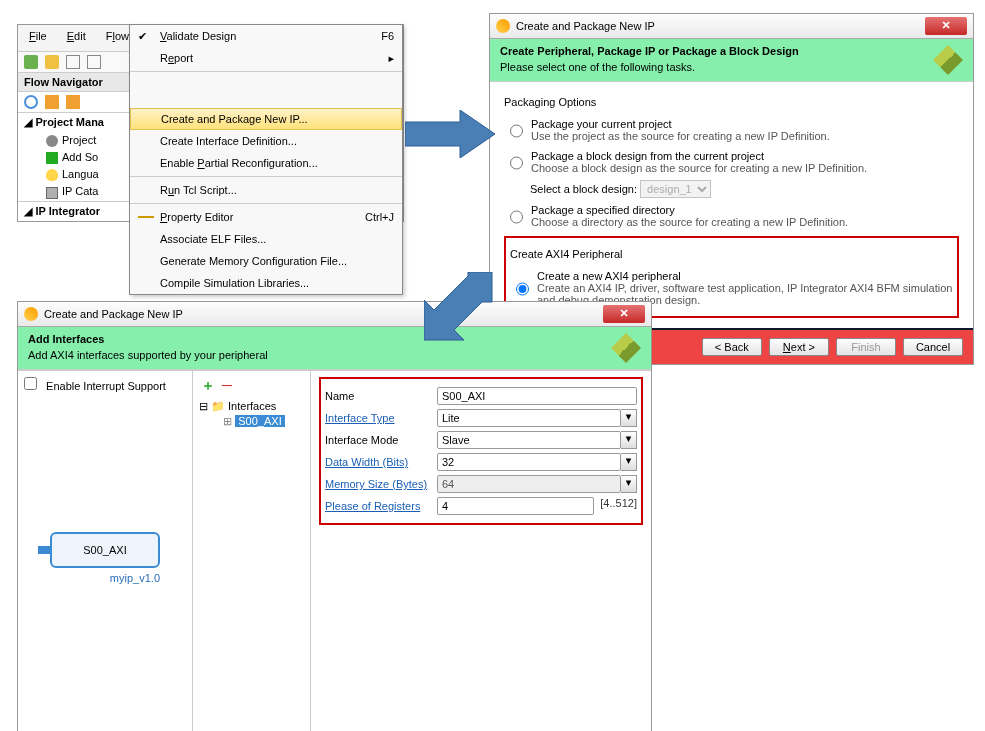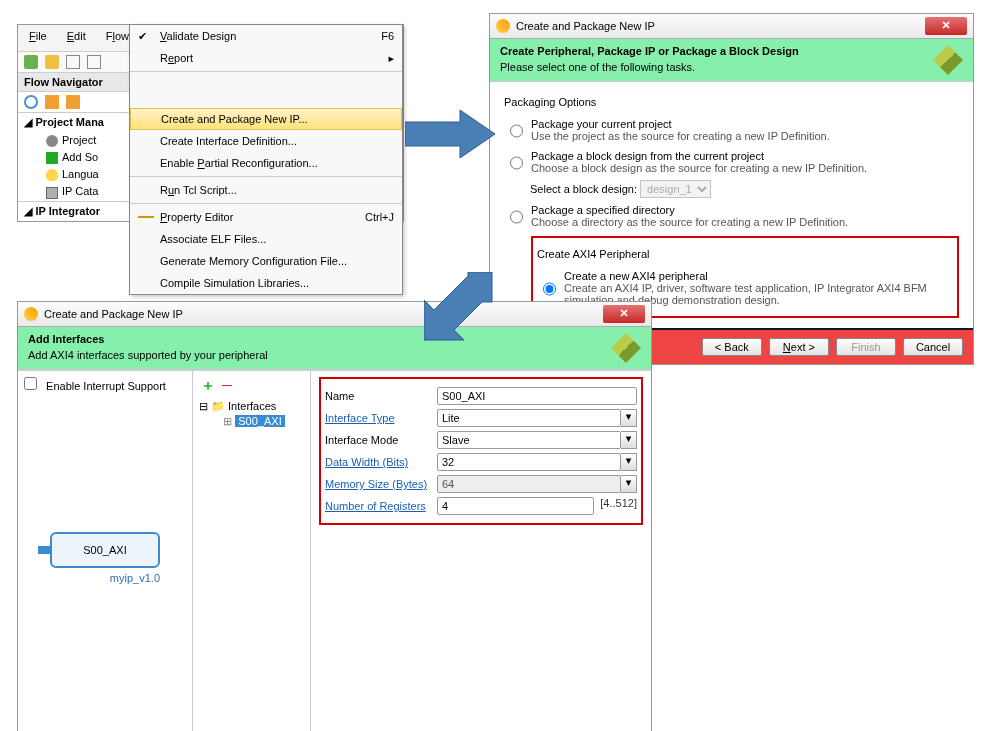--- a/index.html
+++ b/index.html
@@ -35,21 +35,21 @@
   .wiz-hdr h4{font-weight:bold;font-size:11px;margin-bottom:4px;}
   .logo{width:30px;height:30px;background:linear-gradient(135deg,#b8cc4a 50%,#7a9a2e 50%);clip-path:polygon(50% 0,100% 50%,50% 100%,0 50%);}
   .wiz-body{padding:10px 14px;}
   .grp-lbl{margin:4px 0 6px;}
   .opt{display:flex;padding:4px 0 4px 6px;}
   .opt input{margin-right:8px;margin-top:2px;}
   .opt .ot{font-weight:normal;}
   .opt .od{color:#555;}
   .indent{margin-left:26px;padding:2px 0;}
   .indent select{border:1px solid #aaa;padding:1px 2px;background:#eee;color:#888;}
-  .axibox{border:2px solid #c00;padding:6px 4px;margin-top:4px;margin-left:27px;}
+  .axibox{border:2px solid #c00;padding:6px 4px;margin-top:4px;}
   .btnrow{padding:8px 10px;border-top:2px solid #0f172a;text-align:right;background:#ef4444;}
   .btnrow button{min-width:60px;margin-left:4px;padding:2px 8px;border:1px solid #888;background:linear-gradient(#fdfdfd,#e4e4e4);border-radius:2px;}
   .btnrow button.dis{color:#999;}
 
   
   #bm { left: 17px; top: 301px; width: 635px; }
   #bm .body{display:flex;}
   .col{border-right:1px solid #ccc;}
   #col1{width:175px;padding:6px;}
   #col2{width:118px;padding:4px;}
@@ -302,21 +302,21 @@
             </div>
         </div>
         <div class="frow">
           <label class="lk">Memory Size (Bytes)</label>
           <div class="ctl sel">
               <input type="text" disabled="" style="background: rgb(238, 238, 238);" value="64">
               <span class="dd">▾</span>
             </div>
         </div>
         <div class="frow">
-          <label class="lk">Number of Registers</label>
+          <label class="lk">Please of Registers</label>
           <div class="ctl" style="display:flex">
               <input type="text" value="4" style="">
               <span class="hint">[4..512]</span>
             </div>
         </div>
       </div>
       <div style="height:210px"></div>
     </div>
   </div>
 </div>

